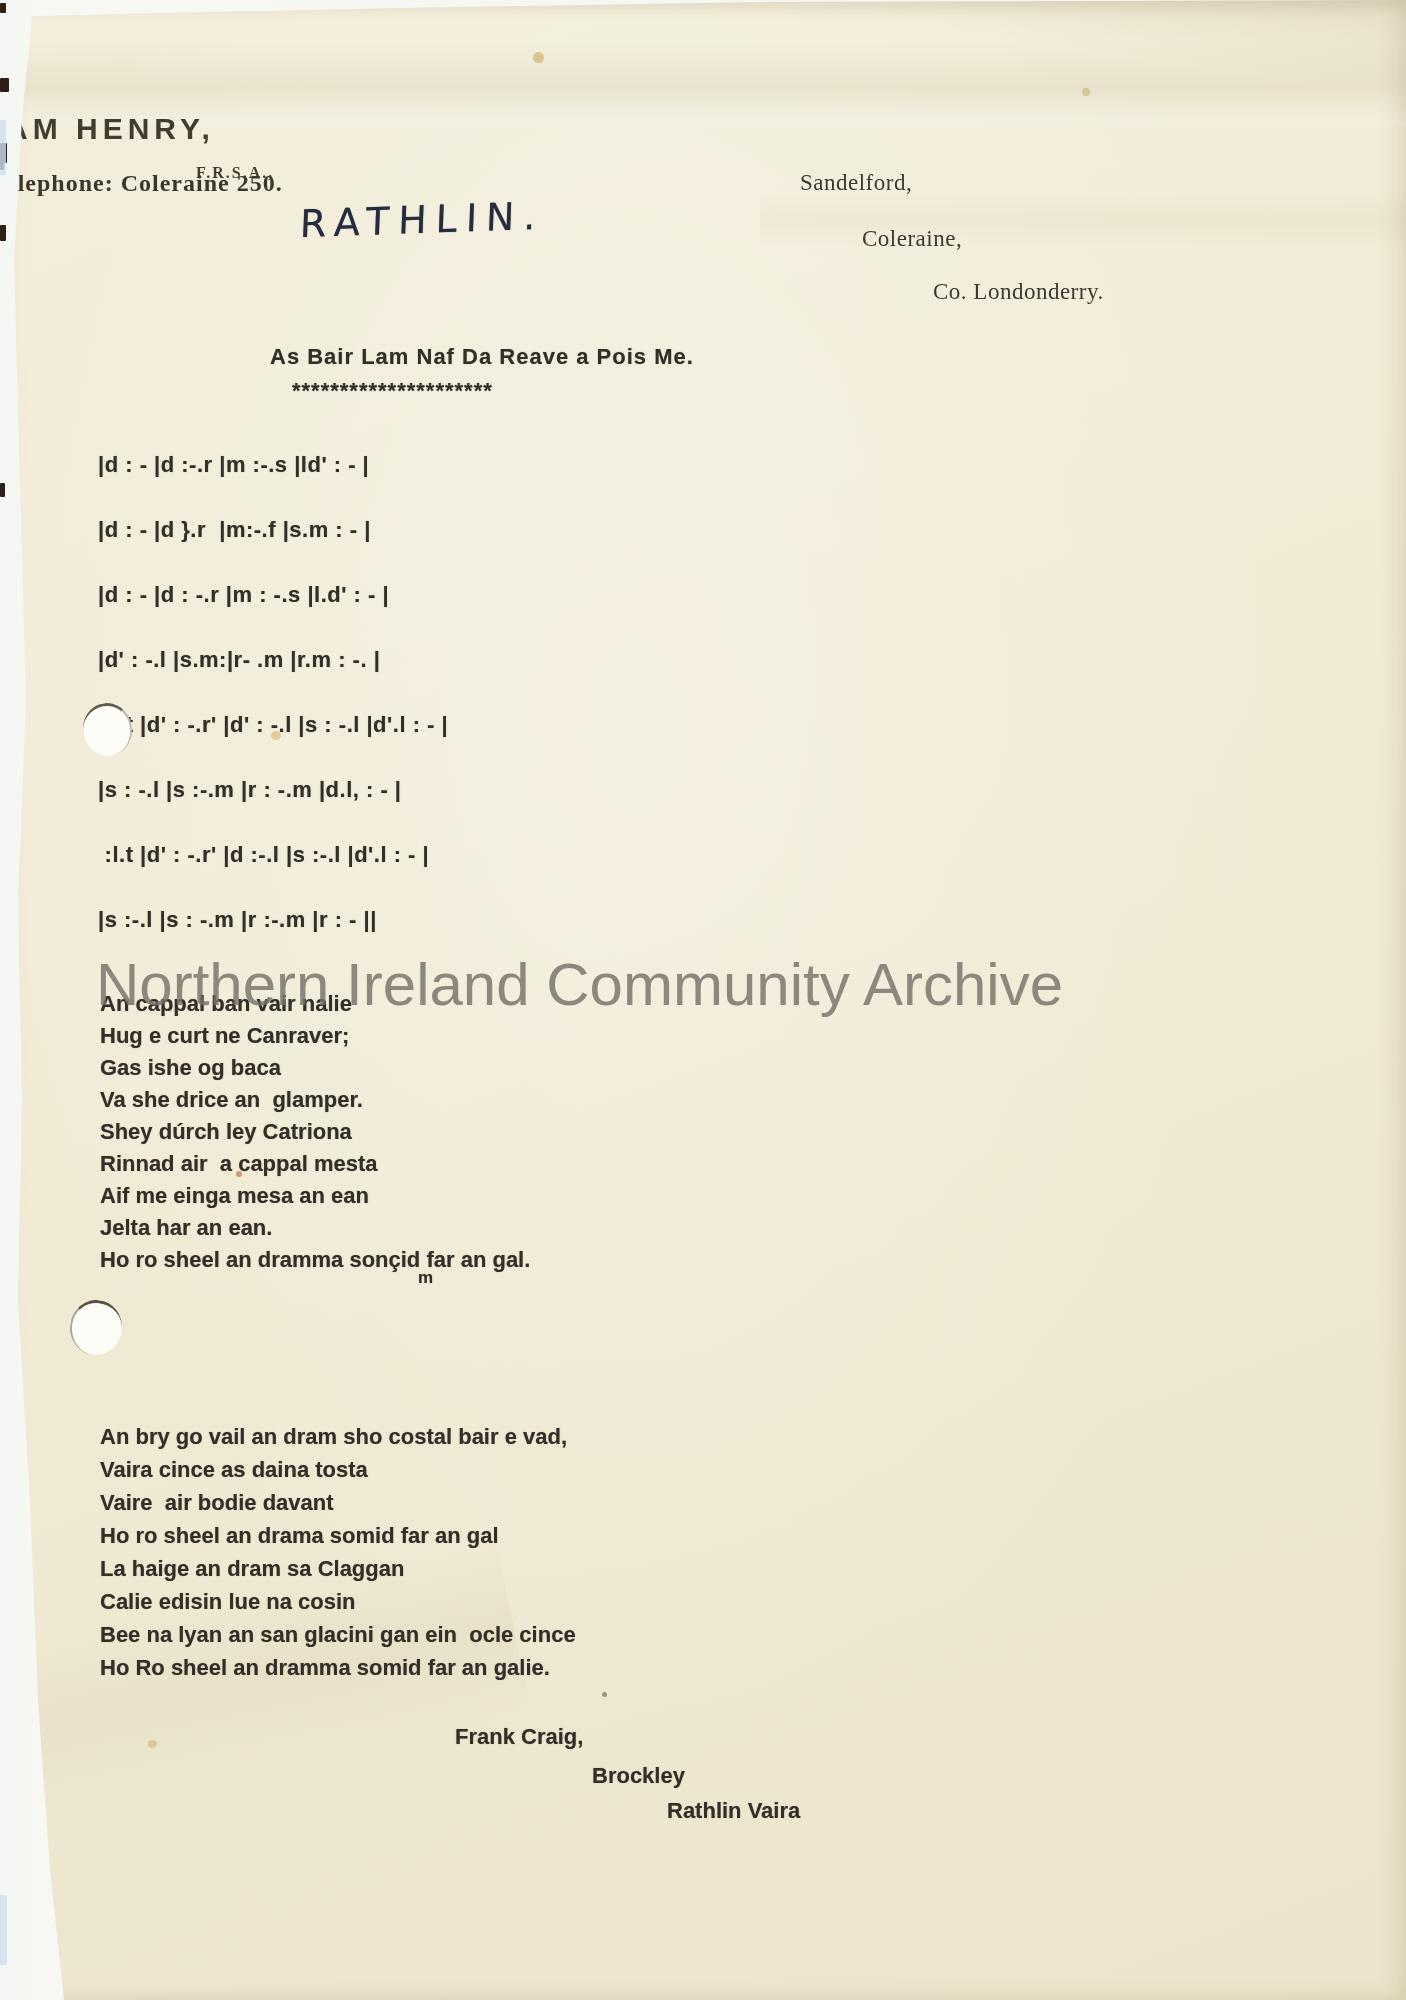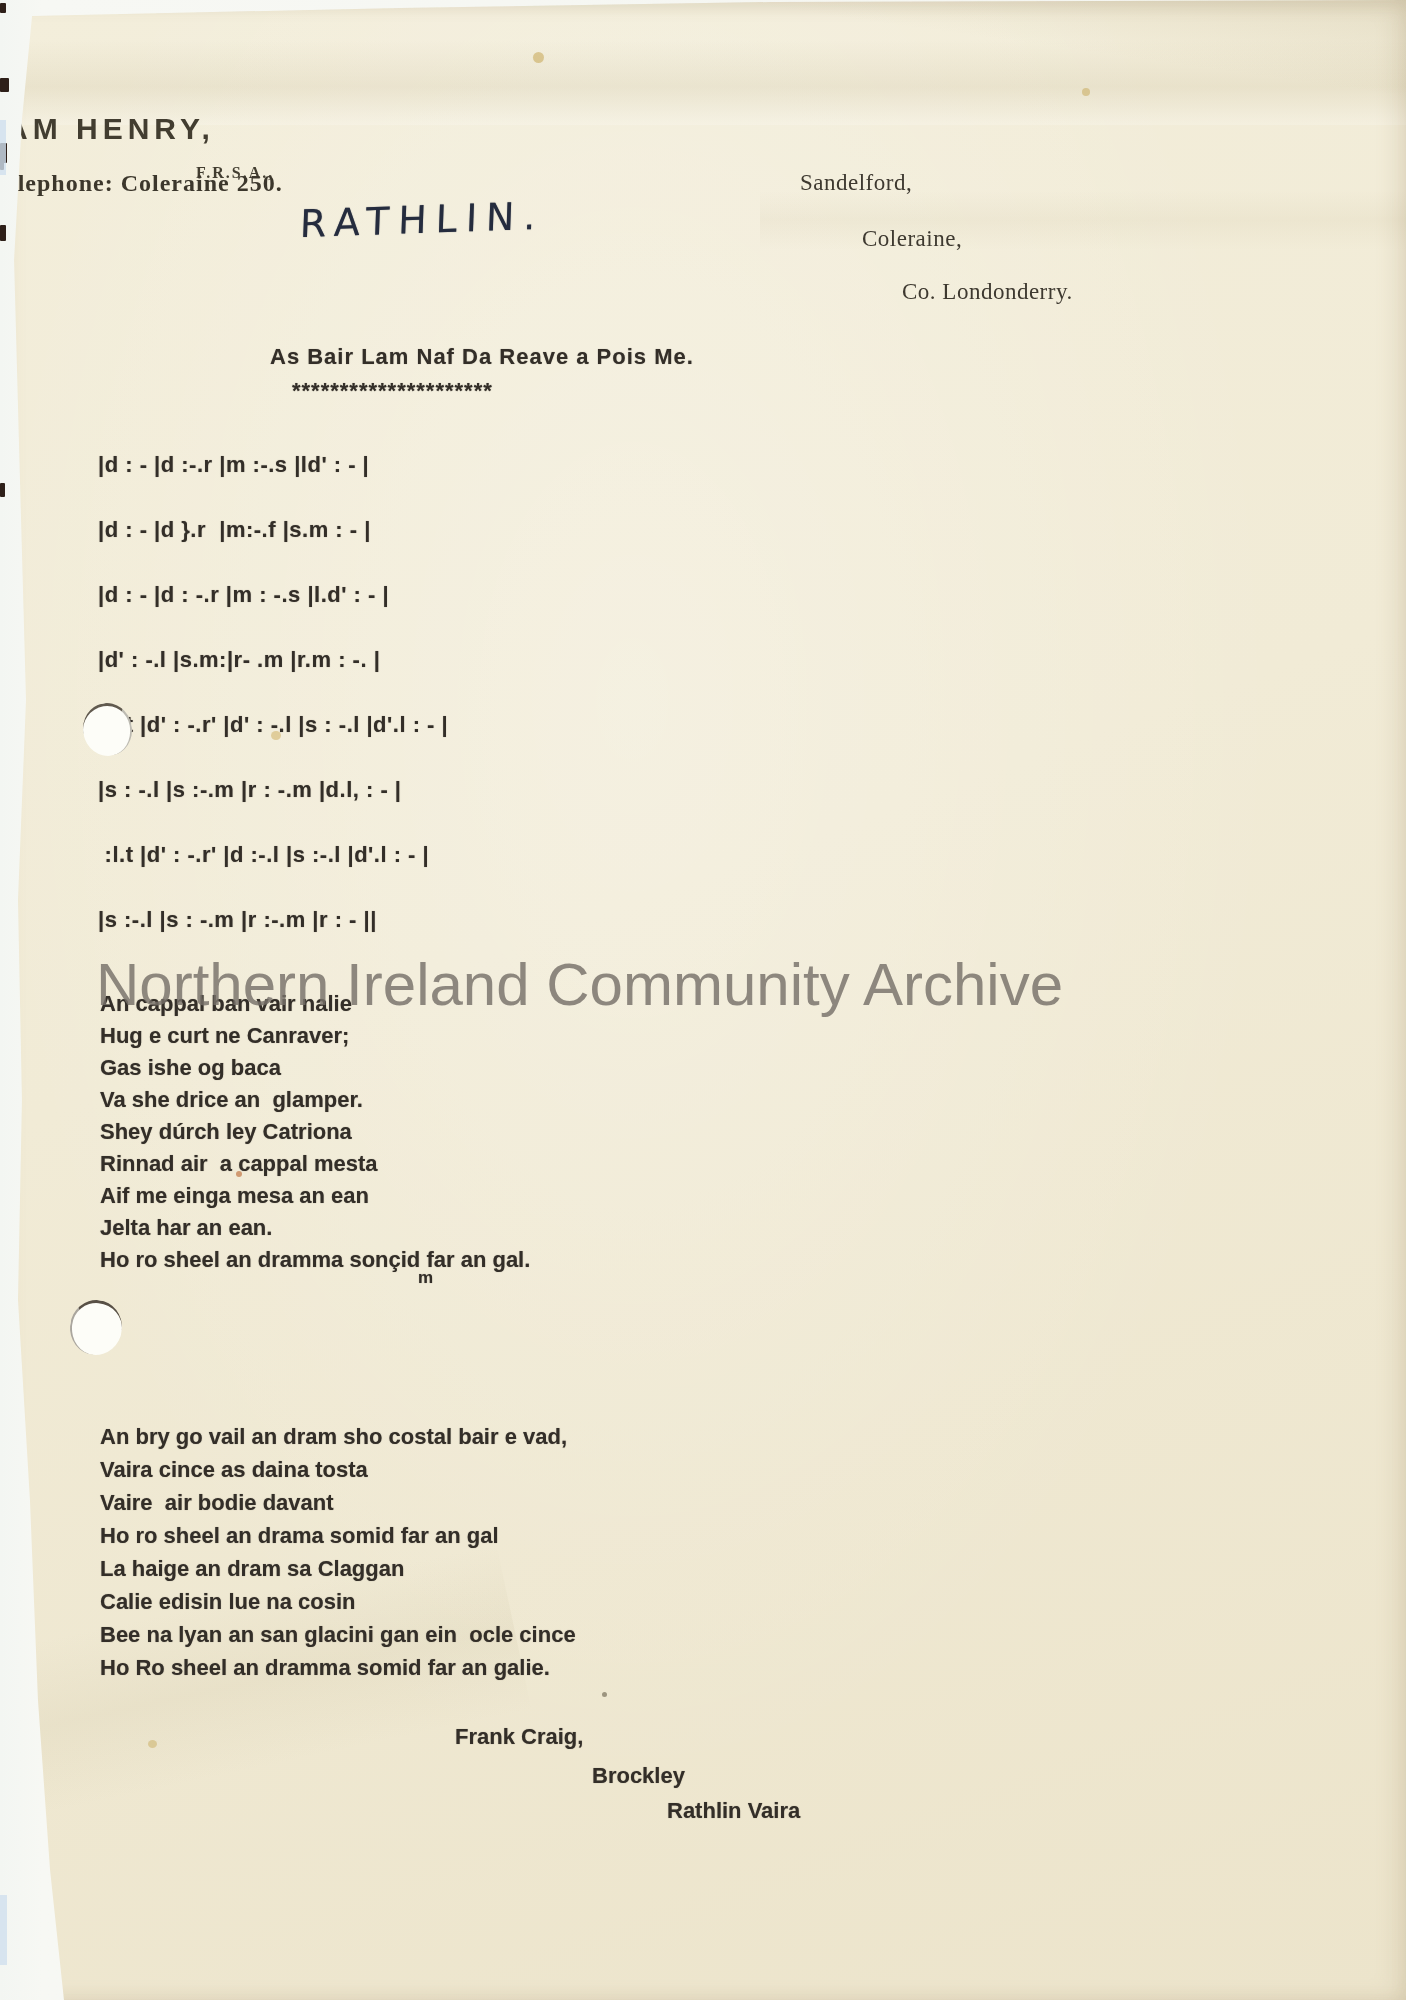--- a/index.html
+++ b/index.html
@@ -45,21 +45,21 @@
     font-weight:bold;font-size:16px;letter-spacing:2px;color:#423d30;margin-top:38px;}
   .lh-tel{position:absolute;left:6px;top:170px;font-family:"Liberation Serif",serif;
     font-weight:bold;font-size:24px;letter-spacing:1px;color:#3c372c;}
   .hand{position:absolute;left:300px;top:198px;font-family:"DejaVu Sans",sans-serif;
     font-size:38px;letter-spacing:9px;color:#252c3e;transform:rotate(-2deg) skewX(-4deg);
     text-shadow:0 0 1px rgba(37,44,62,.6);}
   .addr{position:absolute;font-family:Liberation Serif, serif;font-size:23px;
     letter-spacing:.5px;color:#3e3930;}
   .addr.a1{left:800px;top:170px;}
   .addr.a2{left:862px;top:226px;}
-  .addr.a3{left:902px;top:279px;}
+  .addr.a3{left:933px;top:279px;}
   .title{left:270px;top:344px;letter-spacing:1px;}
   .stars{left:292px;top:378px;letter-spacing:1px;}
   .sig1{left:427px;top:1724px;margin-left:28px;}
   .sig2{left:592px;top:1763px;}
   .sig3{left:667px;top:1798px;}
   
   #watermark{position:absolute;left:96px;top:950px;font-family:"Liberation Sans",sans-serif;
     font-size:60px;color:rgba(118,112,105,.82);white-space:pre;z-index:6;pointer-events:none;}
   
   .hole{position:absolute;border-radius:50%;background:#fdfdf8;z-index:7;}

